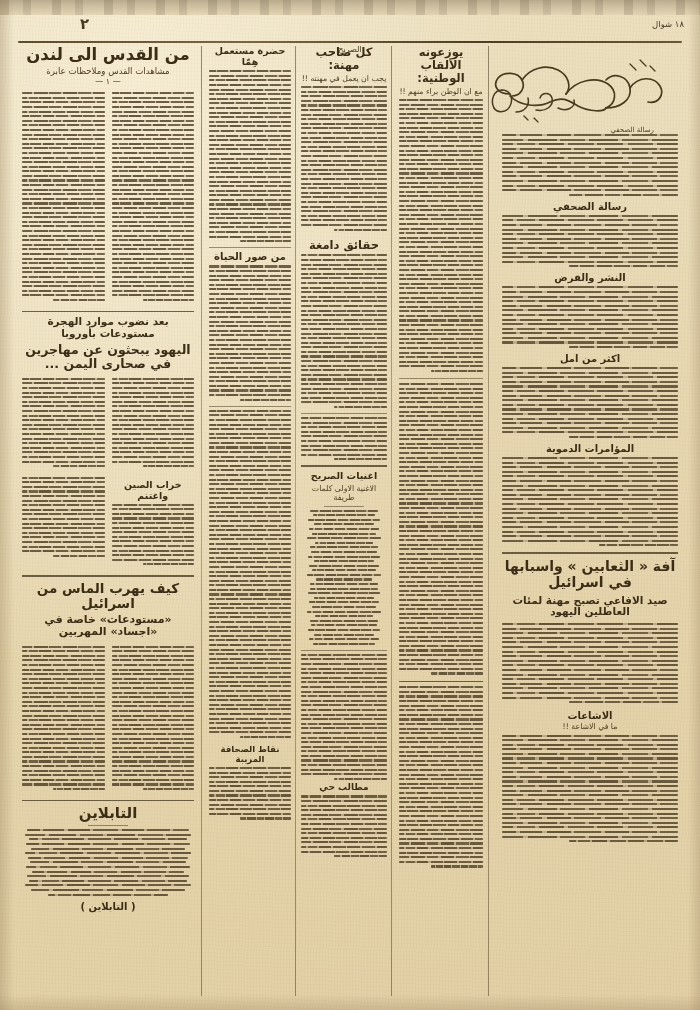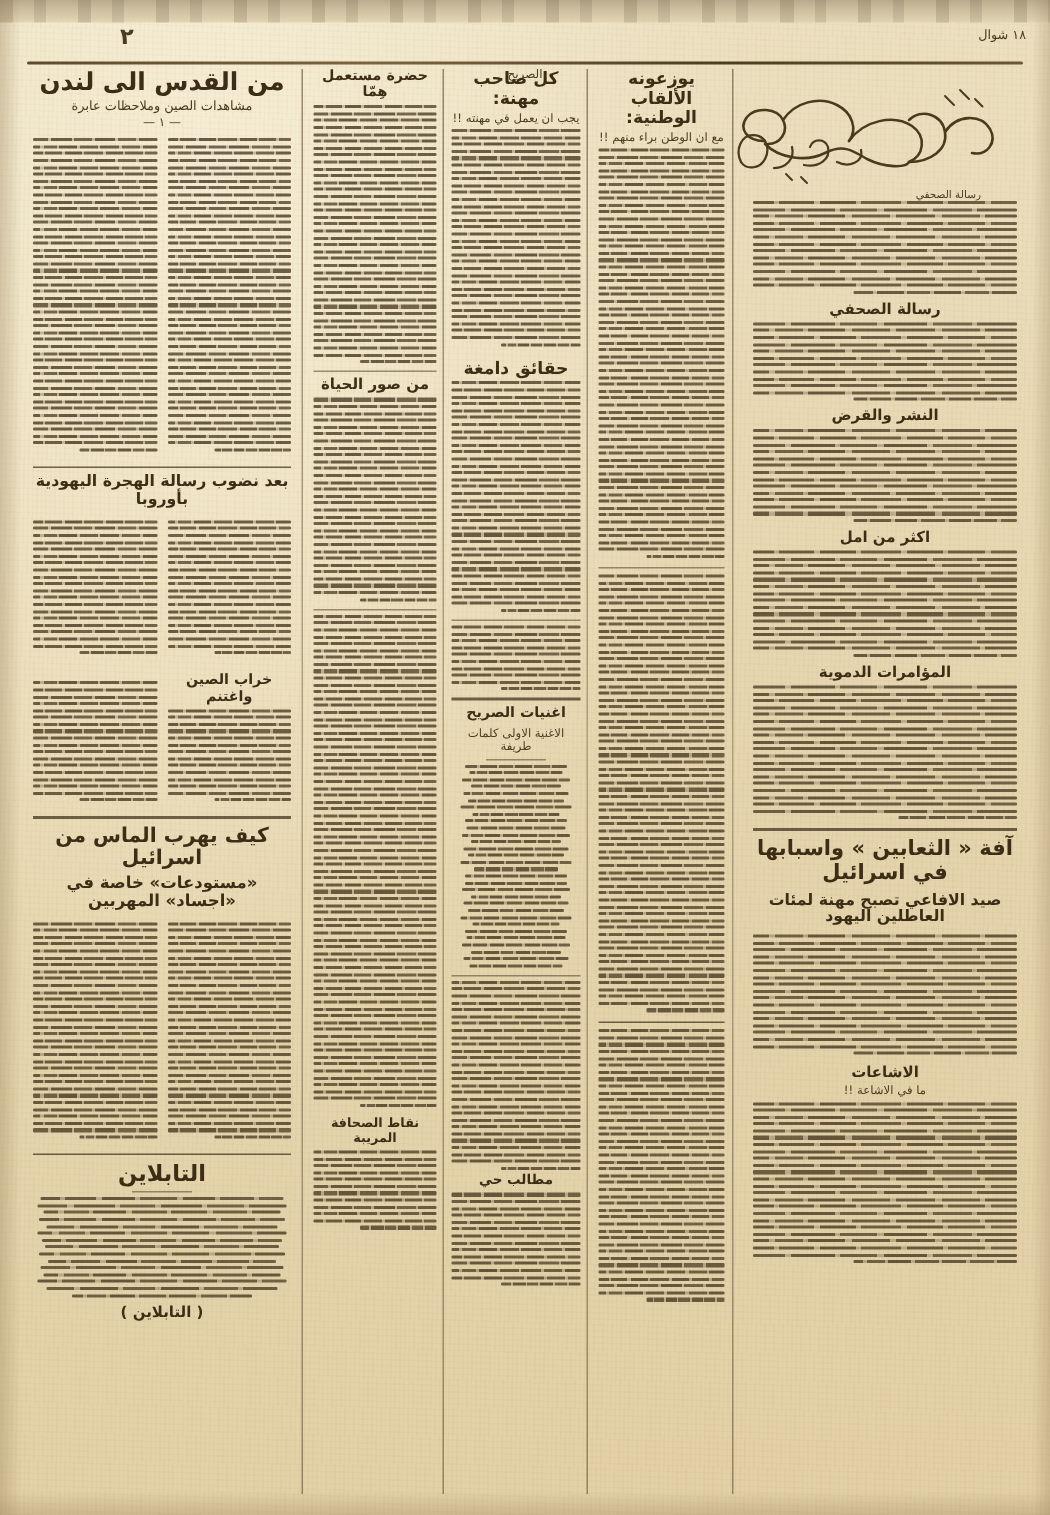--- a/index.html
+++ b/index.html
@@ -839,21 +839,21 @@
             <div class="ln c"></div>
             <div class="ln"></div>
             <div class="ln b last"></div>
         </div>
       </div>
     </div>
 
     <div class="col" style="right:482px;width:182px;">
       <div style="padding:0 6px 0 4px;">
         <div class="hl hl-xl">من القدس الى لندن</div>
-        <div class="sub">مشاهدات الصين وملاحظات عابرة</div>
+        <div class="sub">مشاهدات القدس وملاحظات عابرة</div>
         <div class="dash">— ١ —</div>
 
         <div style="display:flex;gap:7px;margin-top:3px;">
           <div style="flex:1" class="body">
             <div class="ln"></div>
               <div class="ln b"></div>
               <div class="ln c"></div>
               <div class="ln"></div>
             <div class="ln b"></div>
               <div class="ln c"></div>
@@ -942,21 +942,22 @@
             <div class="ln c"></div>
               <div class="ln"></div>
               <div class="ln b"></div>
               <div class="ln c"></div>
             <div class="ln"></div>
               <div class="ln b last"></div>
           </div>
         </div>
 
         <div class="hrule thick" style="margin:7px 0 4px"></div>
-        <div class="hl hl-sm" style="font-size:10.5px">بعد نضوب رسالة الهجرة اليهودية بأوروبا</div>
+        <div class="hl hl-sm" style="font-size:10.5px">بعد نضوب موارد الهجرة مستودعات بأوروبا</div>
+        <div class="hl hl-lg" style="margin-top:3px;font-size:12.5px">اليهود يبحثون عن مهاجرين في صحارى اليمن ...</div>
         <div style="display:flex;gap:7px;margin-top:4px;">
           <div style="flex:1" class="body">
             <div class="ln c"></div>
               <div class="ln"></div>
               <div class="ln b"></div>
               <div class="ln c"></div>
             <div class="ln"></div>
               <div class="ln b"></div>
               <div class="ln c"></div>
               <div class="ln"></div>
@@ -990,21 +991,21 @@
               <div class="ln b"></div>
               <div class="ln c"></div>
               <div class="ln"></div>
             <div class="ln b"></div>
               <div class="ln c"></div>
               <div class="ln"></div>
               <div class="ln b last"></div>
           </div>
         </div>
 
-        <div style="display:flex;gap:7px;margin-top:4px;align-items:flex-end;">
+        <div style="display:flex;gap:7px;margin-top:4px;">
           <div style="flex:1">
             <div class="sec-title" style="font-size:9.5px">خراب الصين واغتنم</div>
             <div class="body">
               <div class="ln b"></div>
                 <div class="ln c"></div>
                 <div class="ln"></div>
                 <div class="ln b"></div>
               <div class="ln c"></div>
                 <div class="ln"></div>
                 <div class="ln b"></div>

